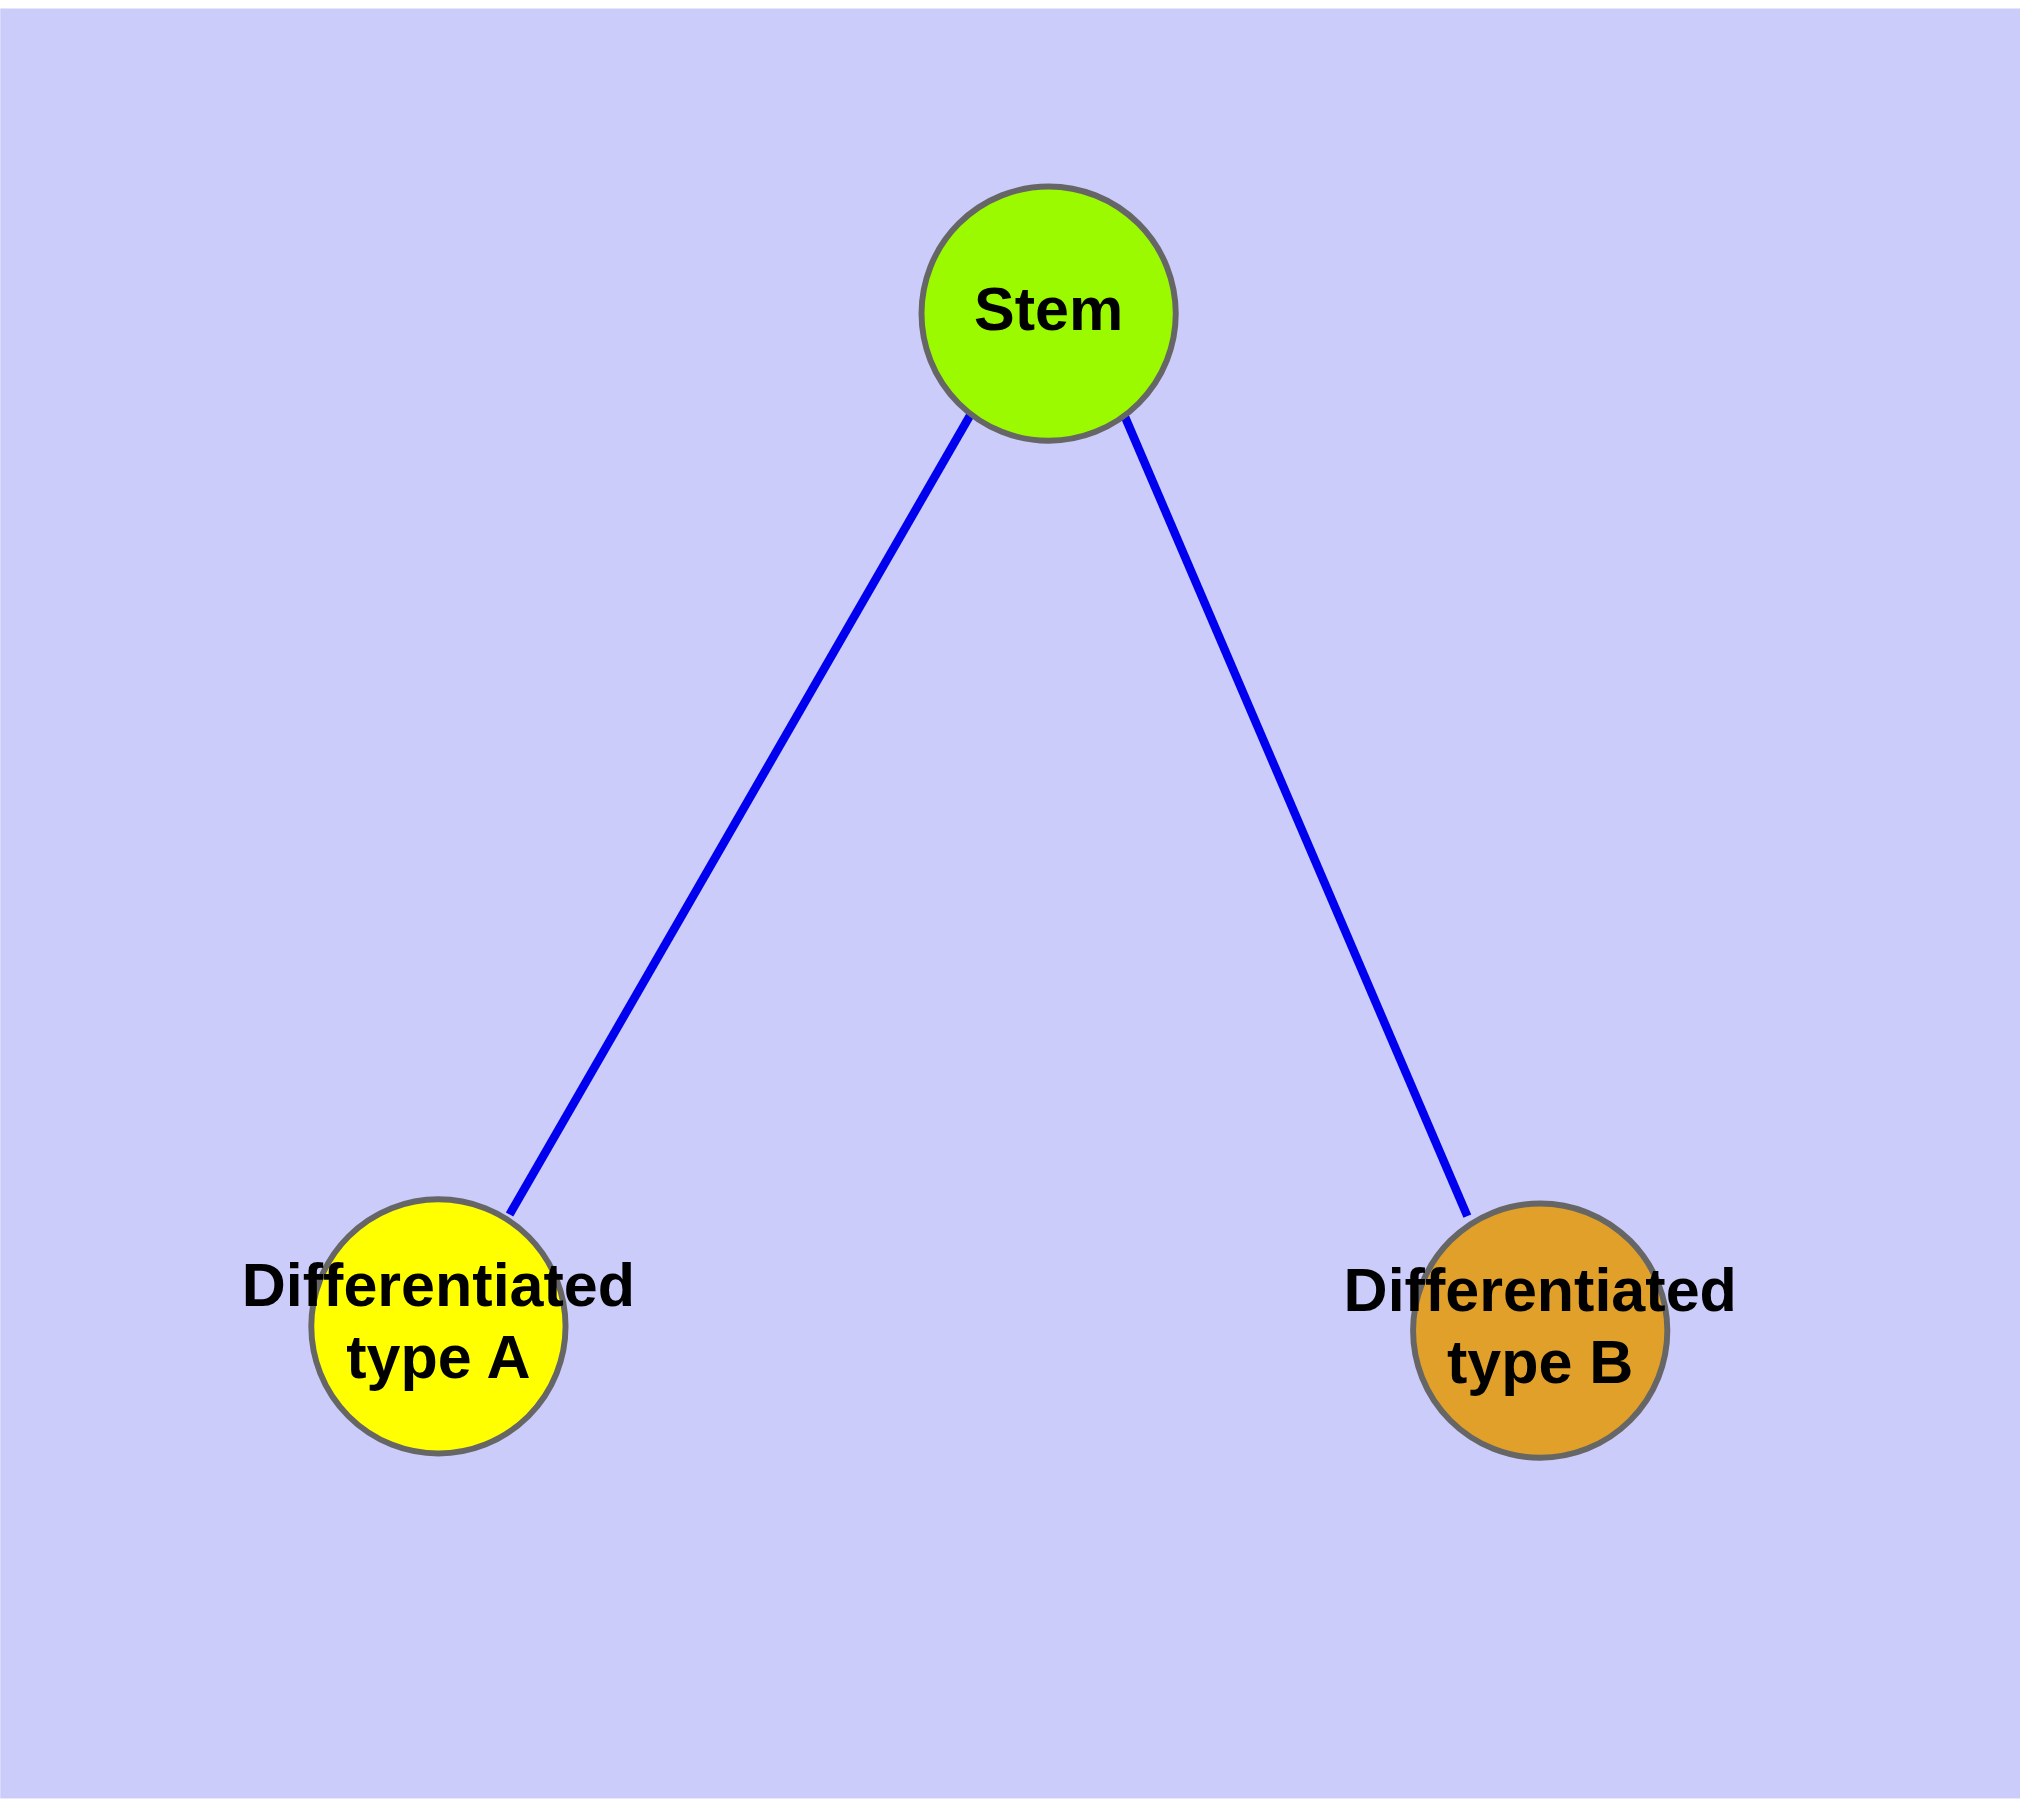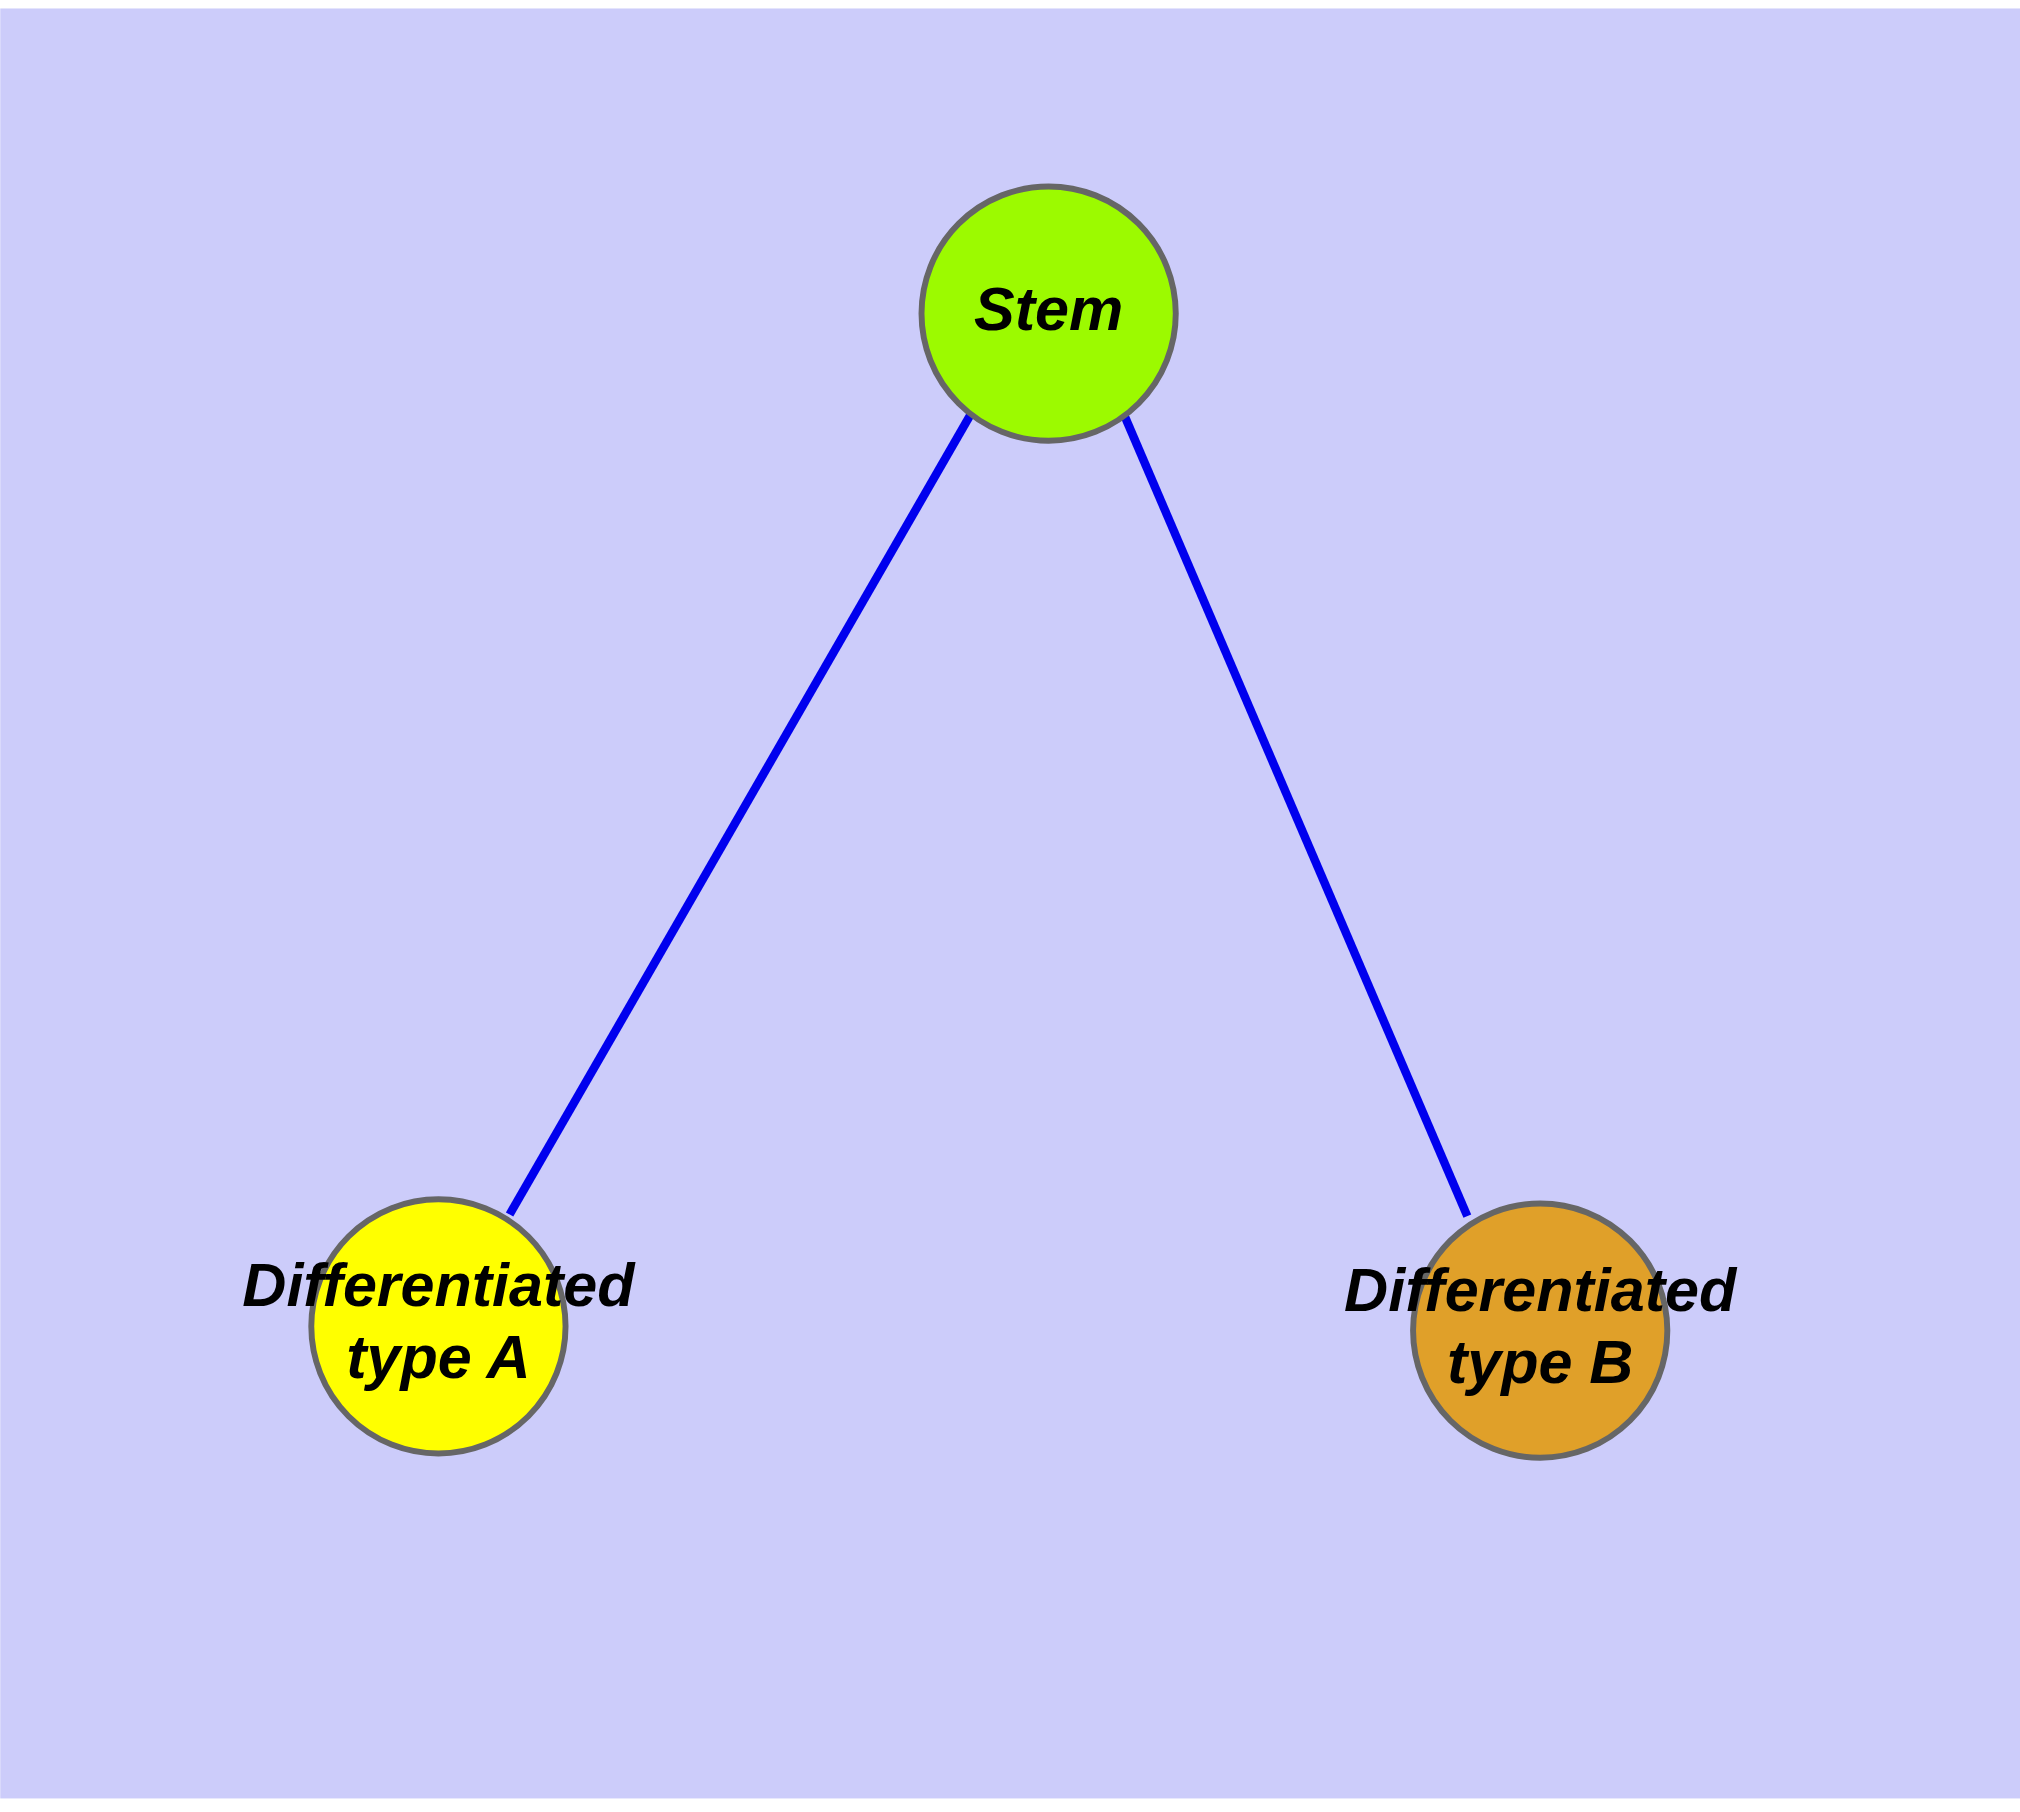--- a/index.html
+++ b/index.html
@@ -32,21 +32,21 @@
     font-weight: bold;
     fill: #000000;
     text-anchor: middle;
     dominant-baseline: middle;
     paint-order: normal;
   }
 </style>
 </head>
 <body>
 
-<div id="graph-canvas" style="background: rgb(255, 255, 255); font-style: italic;">
+<div id="graph-canvas" style="background: rgb(255, 255, 255);">
   <svg id="graph-svg" viewBox="0 0 2384 2138" xmlns="http://www.w3.org/2000/svg">
 
     <rect id="bg-rect" x="0" y="10" width="2384" height="2112" fill="#ccccfa"></rect>
 
     <g id="edge-layer">
         <line x1="1145" y1="489" x2="601" y2="1433" stroke="#0000ee" stroke-width="10" stroke-linecap="butt"></line>
         <line x1="1325" y1="487" x2="1731" y2="1435" stroke="#0000ee" stroke-width="10" stroke-linecap="butt"></line>
       </g>
     <g id="node-layer">
         <g>

